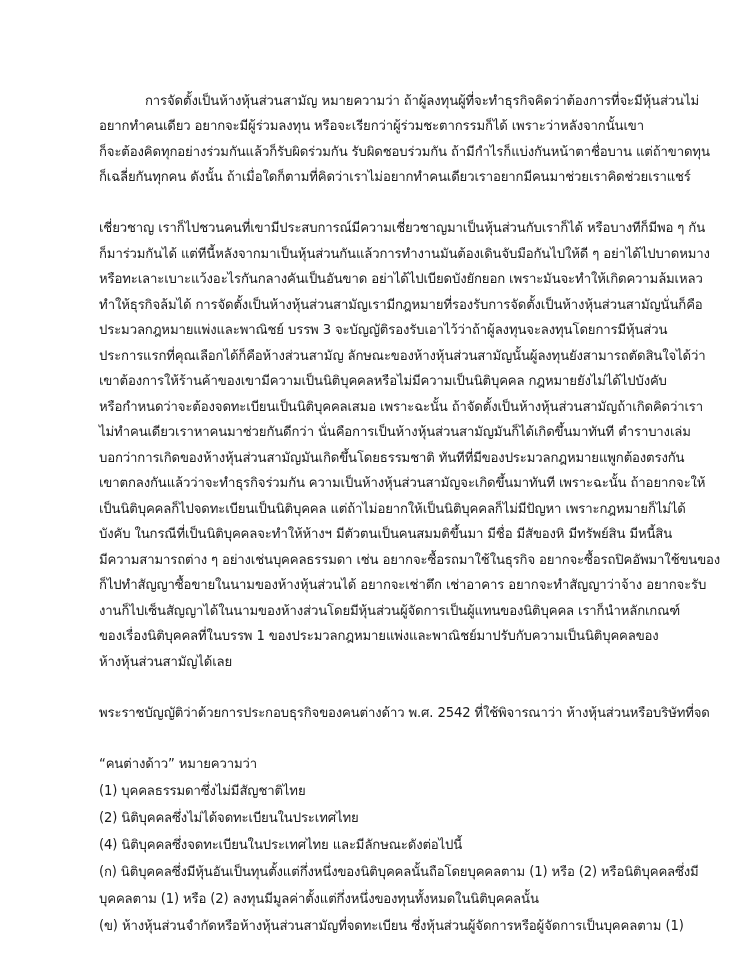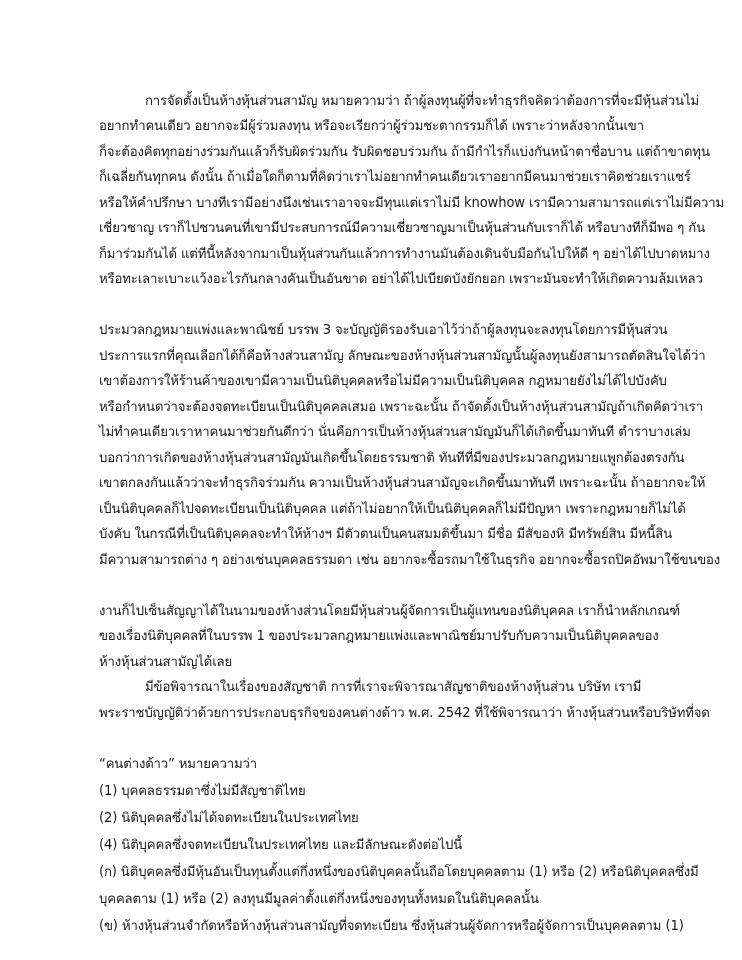--- a/index.html
+++ b/index.html
@@ -17,39 +17,39 @@
 </style>
 </head>
 <body>
 
 <div class="page">
 
   <div class="line indent" style="top:91px">การจัดตั้งเป็นห้างหุ้นส่วนสามัญ หมายความว่า ถ้าผู้ลงทุนผู้ที่จะทำธุรกิจคิดว่าต้องการที่จะมีหุ้นส่วนไม่</div>
   <div class="line" style="top:116px">อยากทำคนเดียว อยากจะมีผู้ร่วมลงทุน หรือจะเรียกว่าผู้ร่วมชะตากรรมก็ได้ เพราะว่าหลังจากนั้นเขา</div>
   <div class="line" style="top:142px">ก็จะต้องคิดทุกอย่างร่วมกันแล้วก็รับผิดร่วมกัน รับผิดชอบร่วมกัน ถ้ามีกำไรก็แบ่งกันหน้าตาชื่อบาน แต่ถ้าขาดทุน</div>
   <div class="line" style="top:167px">ก็เฉลี่ยกันทุกคน ดังนั้น ถ้าเมื่อใดก็ตามที่คิดว่าเราไม่อยากทำคนเดียวเราอยากมีคนมาช่วยเราคิดช่วยเราแชร์</div>
-  <div class="line" style="top:193px">หรือให้คำปรึกษา บางทีเรามีอย่างนึงเช่นเราอาจจะมีทุนแต่เราไม่มี knowhow เรามีความสามารถแต่เราไม่มีความ</div>
   <div class="line" style="top:244px">ก็มาร่วมกันได้ แต่ทีนี้หลังจากมาเป็นหุ้นส่วนกันแล้วการทำงานมันต้องเดินจับมือกันไปให้ดี ๆ อย่าได้ไปบาดหมาง</div>
   <div class="line" style="top:218px">เชี่ยวชาญ เราก็ไปชวนคนที่เขามีประสบการณ์มีความเชี่ยวชาญมาเป็นหุ้นส่วนกับเราก็ได้ หรือบางทีก็มีพอ ๆ กัน</div>
   <div class="line" style="top:269px">หรือทะเลาะเบาะแว้งอะไรกันกลางคันเป็นอันขาด อย่าได้ไปเบียดบังยักยอก เพราะมันจะทำให้เกิดความล้มเหลว</div>
+  <div class="line" style="top:295px">ทำให้ธุรกิจล้มได้ การจัดตั้งเป็นห้างหุ้นส่วนสามัญเรามีกฎหมายที่รองรับการจัดตั้งเป็นห้างหุ้นส่วนสามัญนั่นก็คือ</div>
   <div class="line" style="top:320px">ประมวลกฎหมายแพ่งและพาณิชย์ บรรพ 3 จะบัญญัติรองรับเอาไว้ว่าถ้าผู้ลงทุนจะลงทุนโดยการมีหุ้นส่วน</div>
   <div class="line" style="top:346px">ประการแรกที่คุณเลือกได้ก็คือห้างส่วนสามัญ ลักษณะของห้างหุ้นส่วนสามัญนั้นผู้ลงทุนยังสามารถตัดสินใจได้ว่า</div>
   <div class="line" style="top:397px">หรือกำหนดว่าจะต้องจดทะเบียนเป็นนิติบุคคลเสมอ เพราะฉะนั้น ถ้าจัดตั้งเป็นห้างหุ้นส่วนสามัญถ้าเกิดคิดว่าเรา</div>
   <div class="line" style="top:371px">เขาต้องการให้ร้านค้าของเขามีความเป็นนิติบุคคลหรือไม่มีความเป็นนิติบุคคล กฎหมายยังไม่ได้ไปบังคับ</div>
   <div class="line" style="top:422px">ไม่ทำคนเดียวเราหาคนมาช่วยกันดีกว่า นั่นคือการเป็นห้างหุ้นส่วนสามัญมันก็ได้เกิดขึ้นมาทันที ตำราบางเล่ม</div>
   <div class="line" style="top:448px">บอกว่าการเกิดของห้างหุ้นส่วนสามัญมันเกิดขึ้นโดยธรรมชาติ ทันทีที่มีของประมวลกฎหมายแพูกต้องตรงกัน</div>
   <div class="line" style="top:473px">เขาตกลงกันแล้วว่าจะทำธุรกิจร่วมกัน ความเป็นห้างหุ้นส่วนสามัญจะเกิดขึ้นมาทันที เพราะฉะนั้น ถ้าอยากจะให้</div>
   <div class="line" style="top:499px">เป็นนิติบุคคลก็ไปจดทะเบียนเป็นนิติบุคคล แต่ถ้าไม่อยากให้เป็นนิติบุคคลก็ไม่มีปัญหา เพราะกฎหมายก็ไม่ได้</div>
   <div class="line" style="top:524px">บังคับ ในกรณีที่เป็นนิติบุคคลจะทำให้ห้างฯ มีตัวตนเป็นคนสมมติขึ้นมา มีชื่อ มีสัของหิ มีทรัพย์สิน มีหนี้สิน</div>
   <div class="line" style="top:550px">มีความสามารถต่าง ๆ อย่างเช่นบุคคลธรรมดา เช่น อยากจะซื้อรถมาใช้ในธุรกิจ อยากจะซื้อรถปิคอัพมาใช้ขนของ</div>
+  <div class="line" style="top:575px">ก็ไปทำสัญญาซื้อขายในนามของห้างหุ้นส่วนได้ อยากจะเช่าตึก เช่าอาคาร อยากจะทำสัญญาว่าจ้าง อยากจะรับ</div>
   <div class="line" style="top:601px">งานก็ไปเซ็นสัญญาได้ในนามของห้างส่วนโดยมีหุ้นส่วนผู้จัดการเป็นผู้แทนของนิติบุคคล เราก็นำหลักเกณฑ์</div>
   <div class="line" style="top:626px">ของเรื่องนิติบุคคลที่ในบรรพ 1 ของประมวลกฎหมายแพ่งและพาณิชย์มาปรับกับความเป็นนิติบุคคลของ</div>
   <div class="line" style="top:652px">ห้างหุ้นส่วนสามัญได้เลย</div>
 
-  <div class="line indent" style="top:677px">มีข้อพิจารณาในเรื่องของสัญชาติ การที่เราจะพิจารณาสัญชาติของห้างหุ้นส่วน บริษัท เรามี</div>
   <div class="line" style="top:703px">พระราชบัญญัติว่าด้วยการประกอบธุรกิจของคนต่างด้าว พ.ศ. 2542 ที่ใช้พิจารณาว่า ห้างหุ้นส่วนหรือบริษัทที่จด</div>
 
   <div class="line" style="top:754px">“คนต่างด้าว” หมายความว่า</div>
 
   <div class="line" style="top:781px">(1) บุคคลธรรมดาซึ่งไม่มีสัญชาติไทย</div>
   <div class="line" style="top:808px">(2) นิติบุคคลซึ่งไม่ได้จดทะเบียนในประเทศไทย</div>
   <div class="line" style="top:835px">(4) นิติบุคคลซึ่งจดทะเบียนในประเทศไทย และมีลักษณะดังต่อไปนี้</div>
   <div class="line" style="top:862px">(ก) นิติบุคคลซึ่งมีหุ้นอันเป็นทุนตั้งแต่กึ่งหนึ่งของนิติบุคคลนั้นถือโดยบุคคลตาม (1) หรือ (2) หรือนิติบุคคลซึ่งมี</div>
   <div class="line" style="top:889px">บุคคลตาม (1) หรือ (2) ลงทุนมีมูลค่าตั้งแต่กึ่งหนึ่งของทุนทั้งหมดในนิติบุคคลนั้น</div>
   <div class="line" style="top:916px">(ข) ห้างหุ้นส่วนจำกัดหรือห้างหุ้นส่วนสามัญที่จดทะเบียน ซึ่งหุ้นส่วนผู้จัดการหรือผู้จัดการเป็นบุคคลตาม (1)</div>

